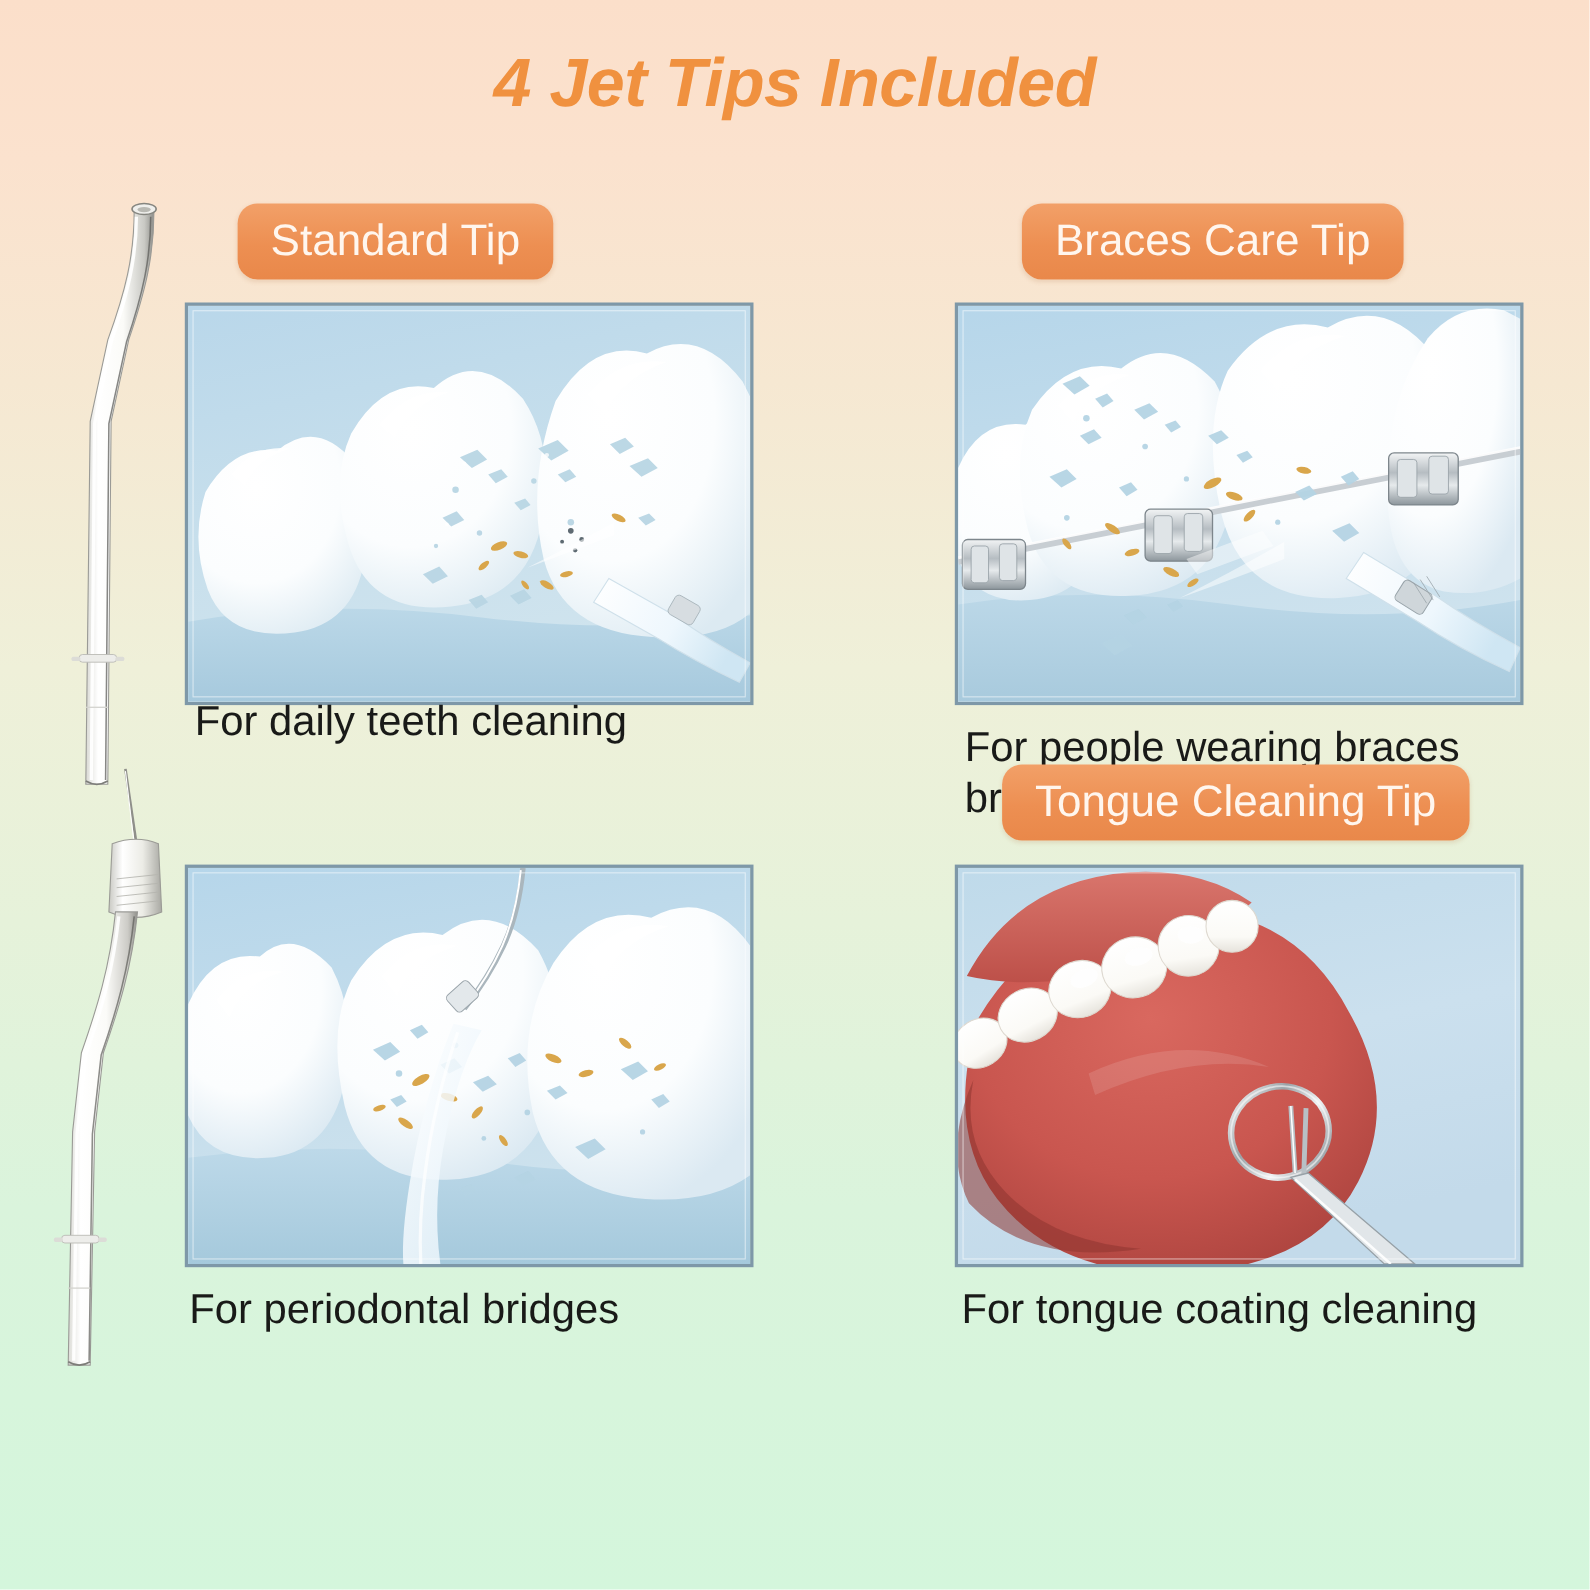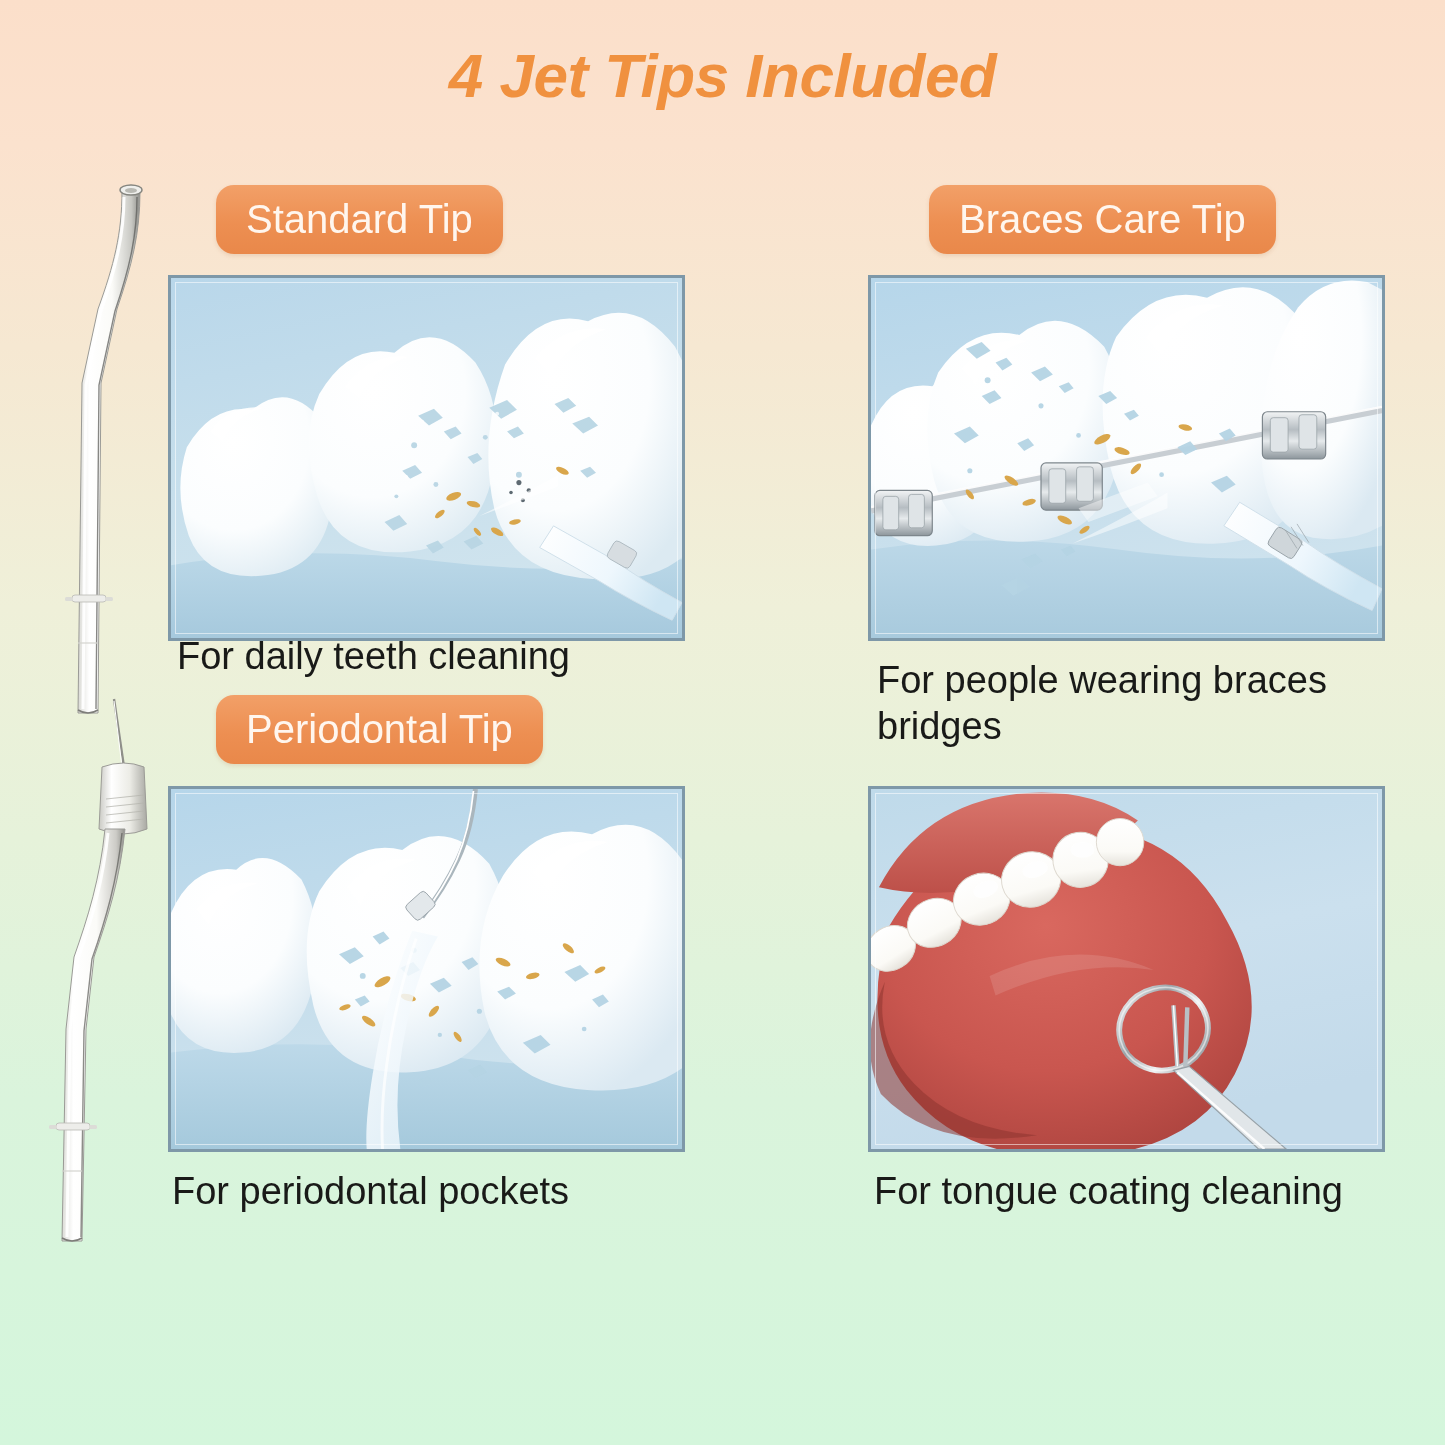--- a/index.html
+++ b/index.html
@@ -377,21 +377,20 @@
         <path d="M60 152 C 55 200, 44 238, 30 278 L 22 350 L 19 556" fill="none" stroke="#ffffff" stroke-width="3" opacity="0.9"></path>
         <path d="M74 152 C 69 200, 58 238, 44 278 L 36 350 L 33 556" fill="none" stroke="#5f5f5c" stroke-width="1.4" opacity="0.72"></path>
         <rect x="8" y="442" width="34" height="7" rx="3" fill="#ededea" stroke="#b9b9b4" stroke-width="0.8"></rect>
         <rect x="1" y="444" width="8" height="4" rx="1.5" fill="#dcdcd7"></rect>
         <rect x="41" y="444" width="8" height="4" rx="1.5" fill="#dcdcd7"></rect>
         <path d="M14 490 h20" stroke="#d4d4cf" stroke-width="1.2"></path>
         <path d="M14 557 q10 6 20 0" fill="none" stroke="#7d7d79" stroke-width="1.6"></path>
       </svg>
     </div>
 
-    <div class="badge badge-3">Periodontal Tip</div>
 
     <div class="panel p3">
       <svg viewBox="0 0 517 366" preserveAspectRatio="none">
         <defs>
           <linearGradient id="sky3" x1="0" y1="0" x2="0.25" y2="1">
             <stop offset="0%" stop-color="#B6D6EA"></stop>
             <stop offset="58%" stop-color="#C6DEEC"></stop>
             <stop offset="100%" stop-color="#CFE3EE"></stop>
           </linearGradient>
           <linearGradient id="gum3" x1="0" y1="0" x2="0" y2="1">
@@ -459,25 +458,26 @@
 
         <path d="M308 0 q-4 42 -18 72 q-14 30 -36 58" stroke="#aab6bd" stroke-width="5" fill="none"></path>
         <path d="M306 2 q-4 40 -17 70 q-13 29 -34 56" stroke="#ffffff" stroke-width="1.8" fill="none"></path>
         <rect x="236" y="120" width="26" height="20" rx="4" transform="rotate(-42 236 120)" fill="#e3e8eb" stroke="#9aa4aa" stroke-width="0.9"></rect>
 
         <path d="M244 144 q-28 70 -40 146 q-8 50 -6 76 l34 0 q-8 -60 6 -124 q12 -58 32 -92Z" fill="url(#jet3)" opacity="0.85"></path>
         <path d="M248 152 q-22 66 -30 130 q-6 44 -4 84" stroke="#ffffff" stroke-width="3" fill="none" opacity="0.7"></path>
       </svg>
     </div>
 
-    <div class="caption c3">For periodontal pockets</div>
+    <div class="caption c3">For periodontal bridges</div>
   </div>
 
   <div class="cell">
 
+    <div class="badge badge-4">Tongue Cleaning Tip</div>
 
     <div class="panel p4">
       <svg viewBox="0 0 517 366" preserveAspectRatio="none">
         <defs>
           <linearGradient id="sky4" x1="0" y1="0" x2="0.3" y2="1">
             <stop offset="0%" stop-color="#BFDAEA"></stop>
             <stop offset="55%" stop-color="#CBE0EE"></stop>
             <stop offset="100%" stop-color="#C3DAEA"></stop>
           </linearGradient>
           <radialGradient id="tongue4" cx="0.45" cy="0.3" r="0.8">

